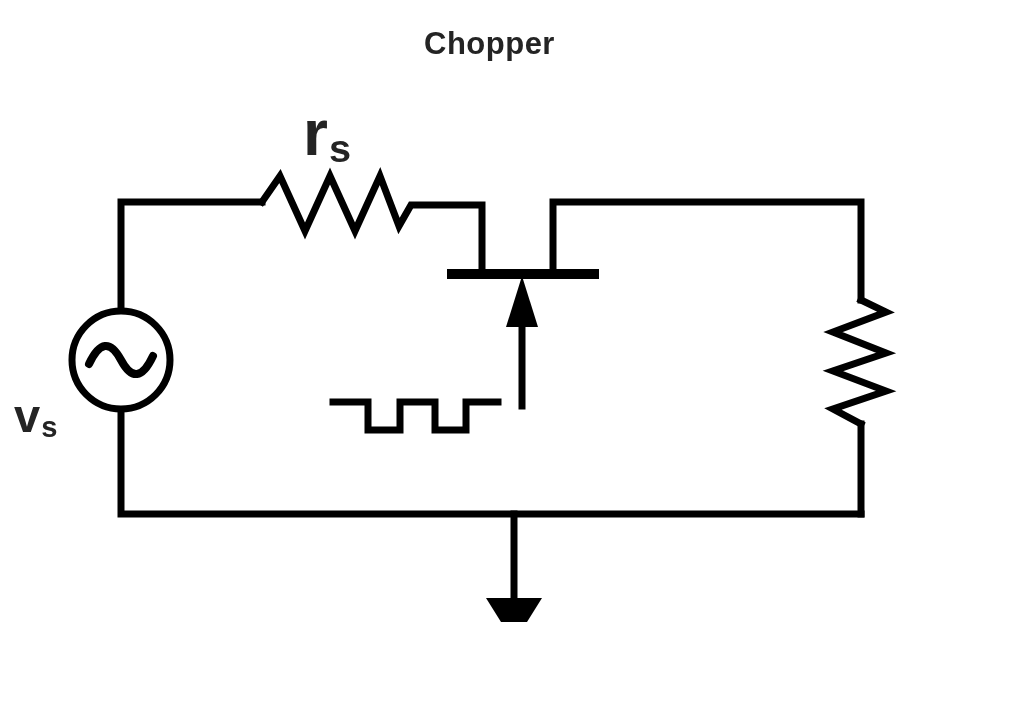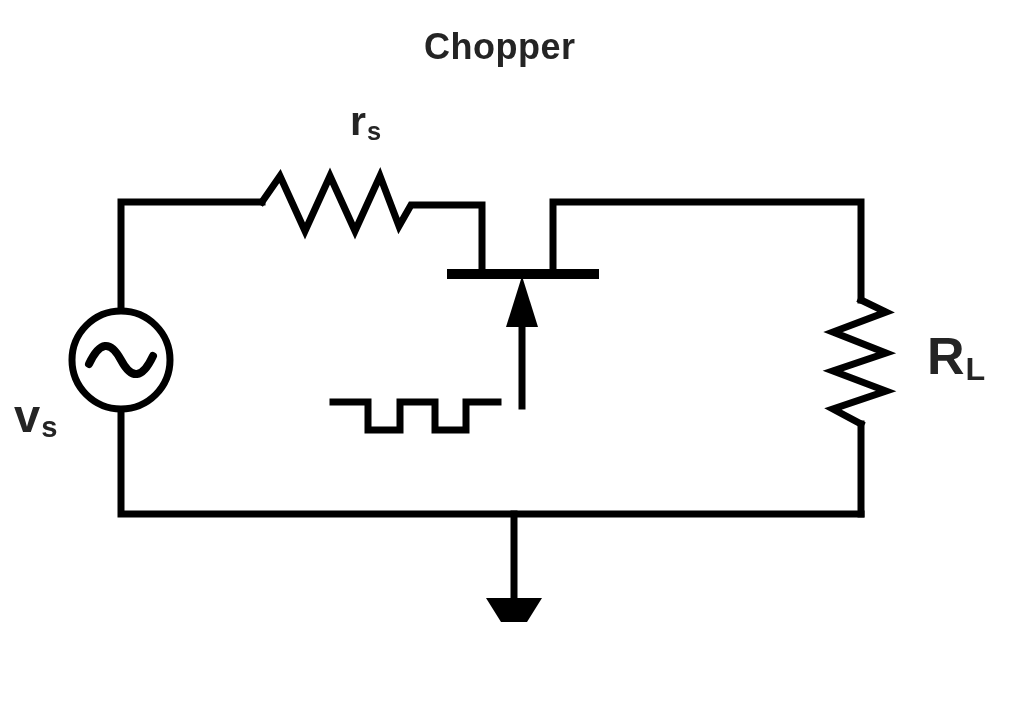--- a/index.html
+++ b/index.html
@@ -47,41 +47,41 @@
   }
   .circuit-svg .source-circle {
     fill: #ffffff;
     stroke: var(--line, #000000);
     stroke-width: 7;
   }
   .diagram-title {
     position: absolute;
     left: 424px;
     top: 26px;
-    font-size: 36px;
+    font-size: 31px;
     font-weight: 600;
     color: var(--text, #2b2b2b);
     letter-spacing: 0.5px;
     white-space: nowrap;
   }
   .comp-label {
     position: absolute;
     font-weight: 600;
     color: var(--text, #1c1c1c);
     white-space: nowrap;
     line-height: 1;
   }
   .comp-label sub {
     font-size: 0.62em;
     position: relative;
     top: 0.18em;
     vertical-align: baseline;
     margin-left: 1px;
   }
-  .label-rs  { left: 303px; top: 101px; font-size: 41px; margin-left: 47px; }
+  .label-rs  { left: 303px; top: 101px; font-size: 64px; }
   .label-vs  { left: 14px;  top: 392px; font-size: 47px; }
   .label-rl  { left: 927px; top: 330px; font-size: 52px; }
 </style>
 </head>
 <body>
 
 <div class="stage" style="--bg: #ffffff; --line: #000000; --text: #242424;">
 
   <div class="diagram-title">Chopper</div>
 
@@ -121,17 +121,14 @@
   </svg>
 
   <div class="comp-label label-rs">
     <span>r</span><sub>s</sub>
   </div>
 
   <div class="comp-label label-vs">
     <span>v</span><sub>s</sub>
   </div>
 
-  <div class="comp-label label-rl">
-    <span>R</span><sub>L</sub>
-  </div>
 
 </div>
 
 </body></html>

